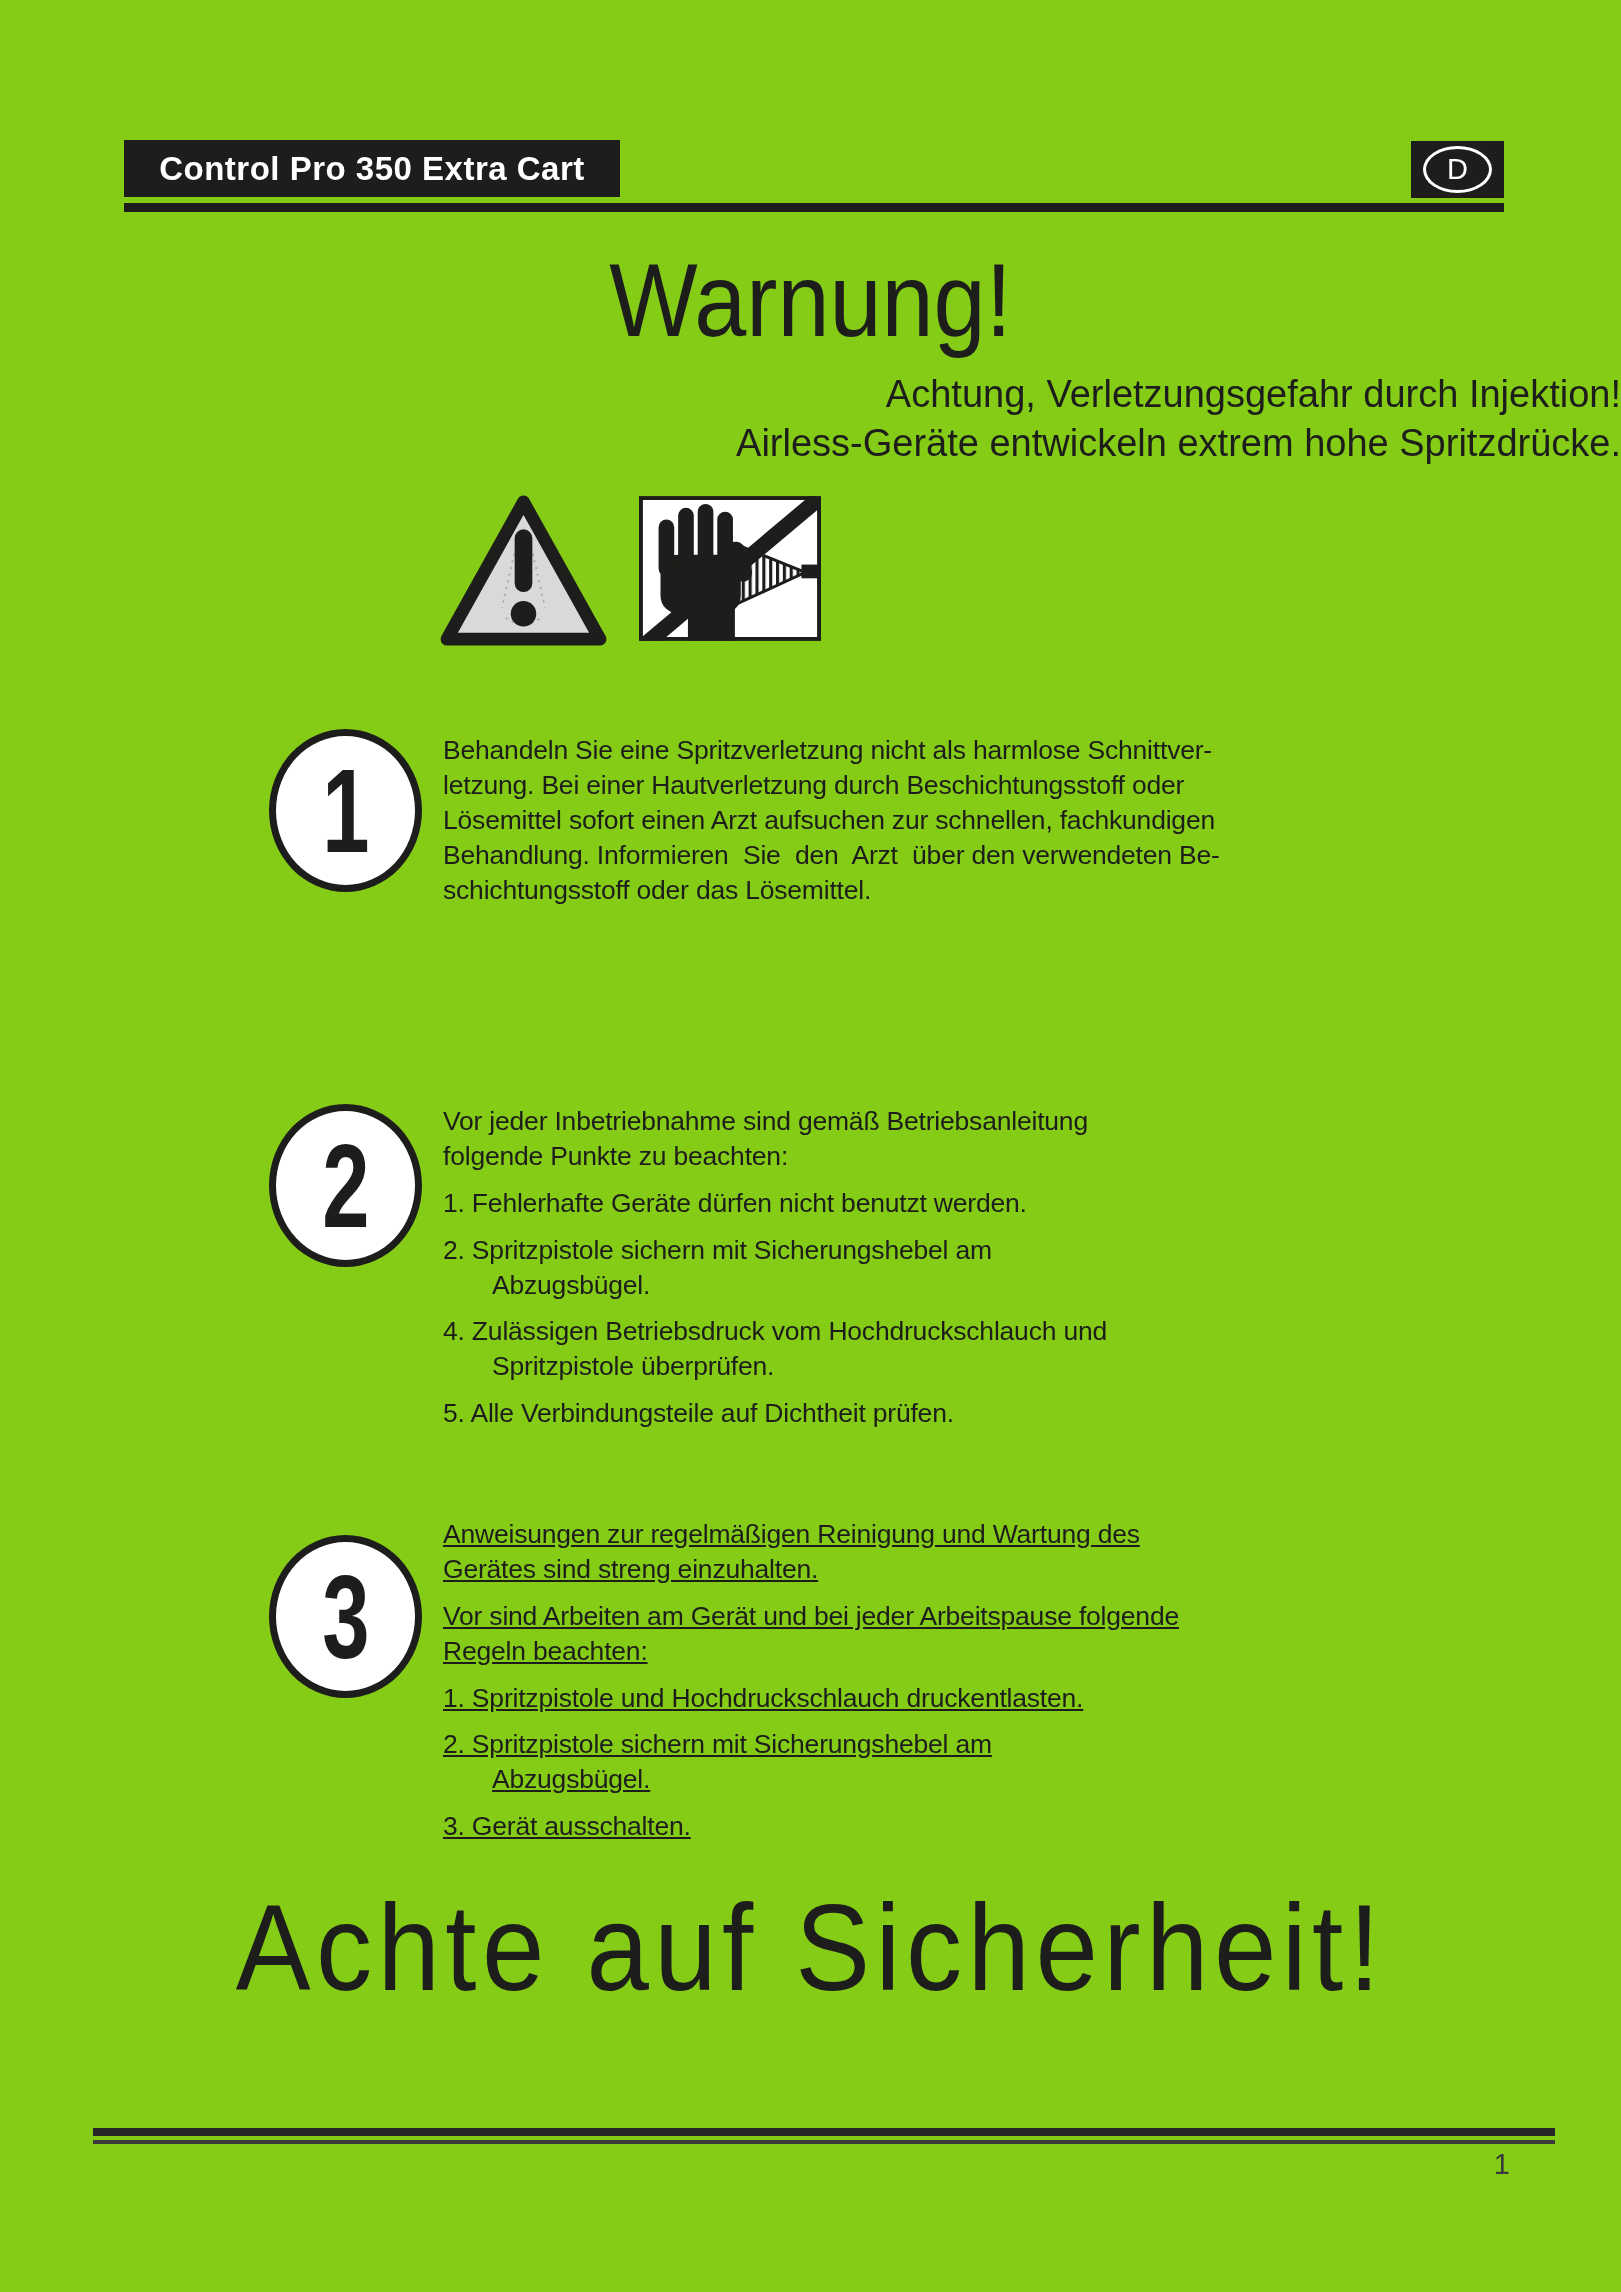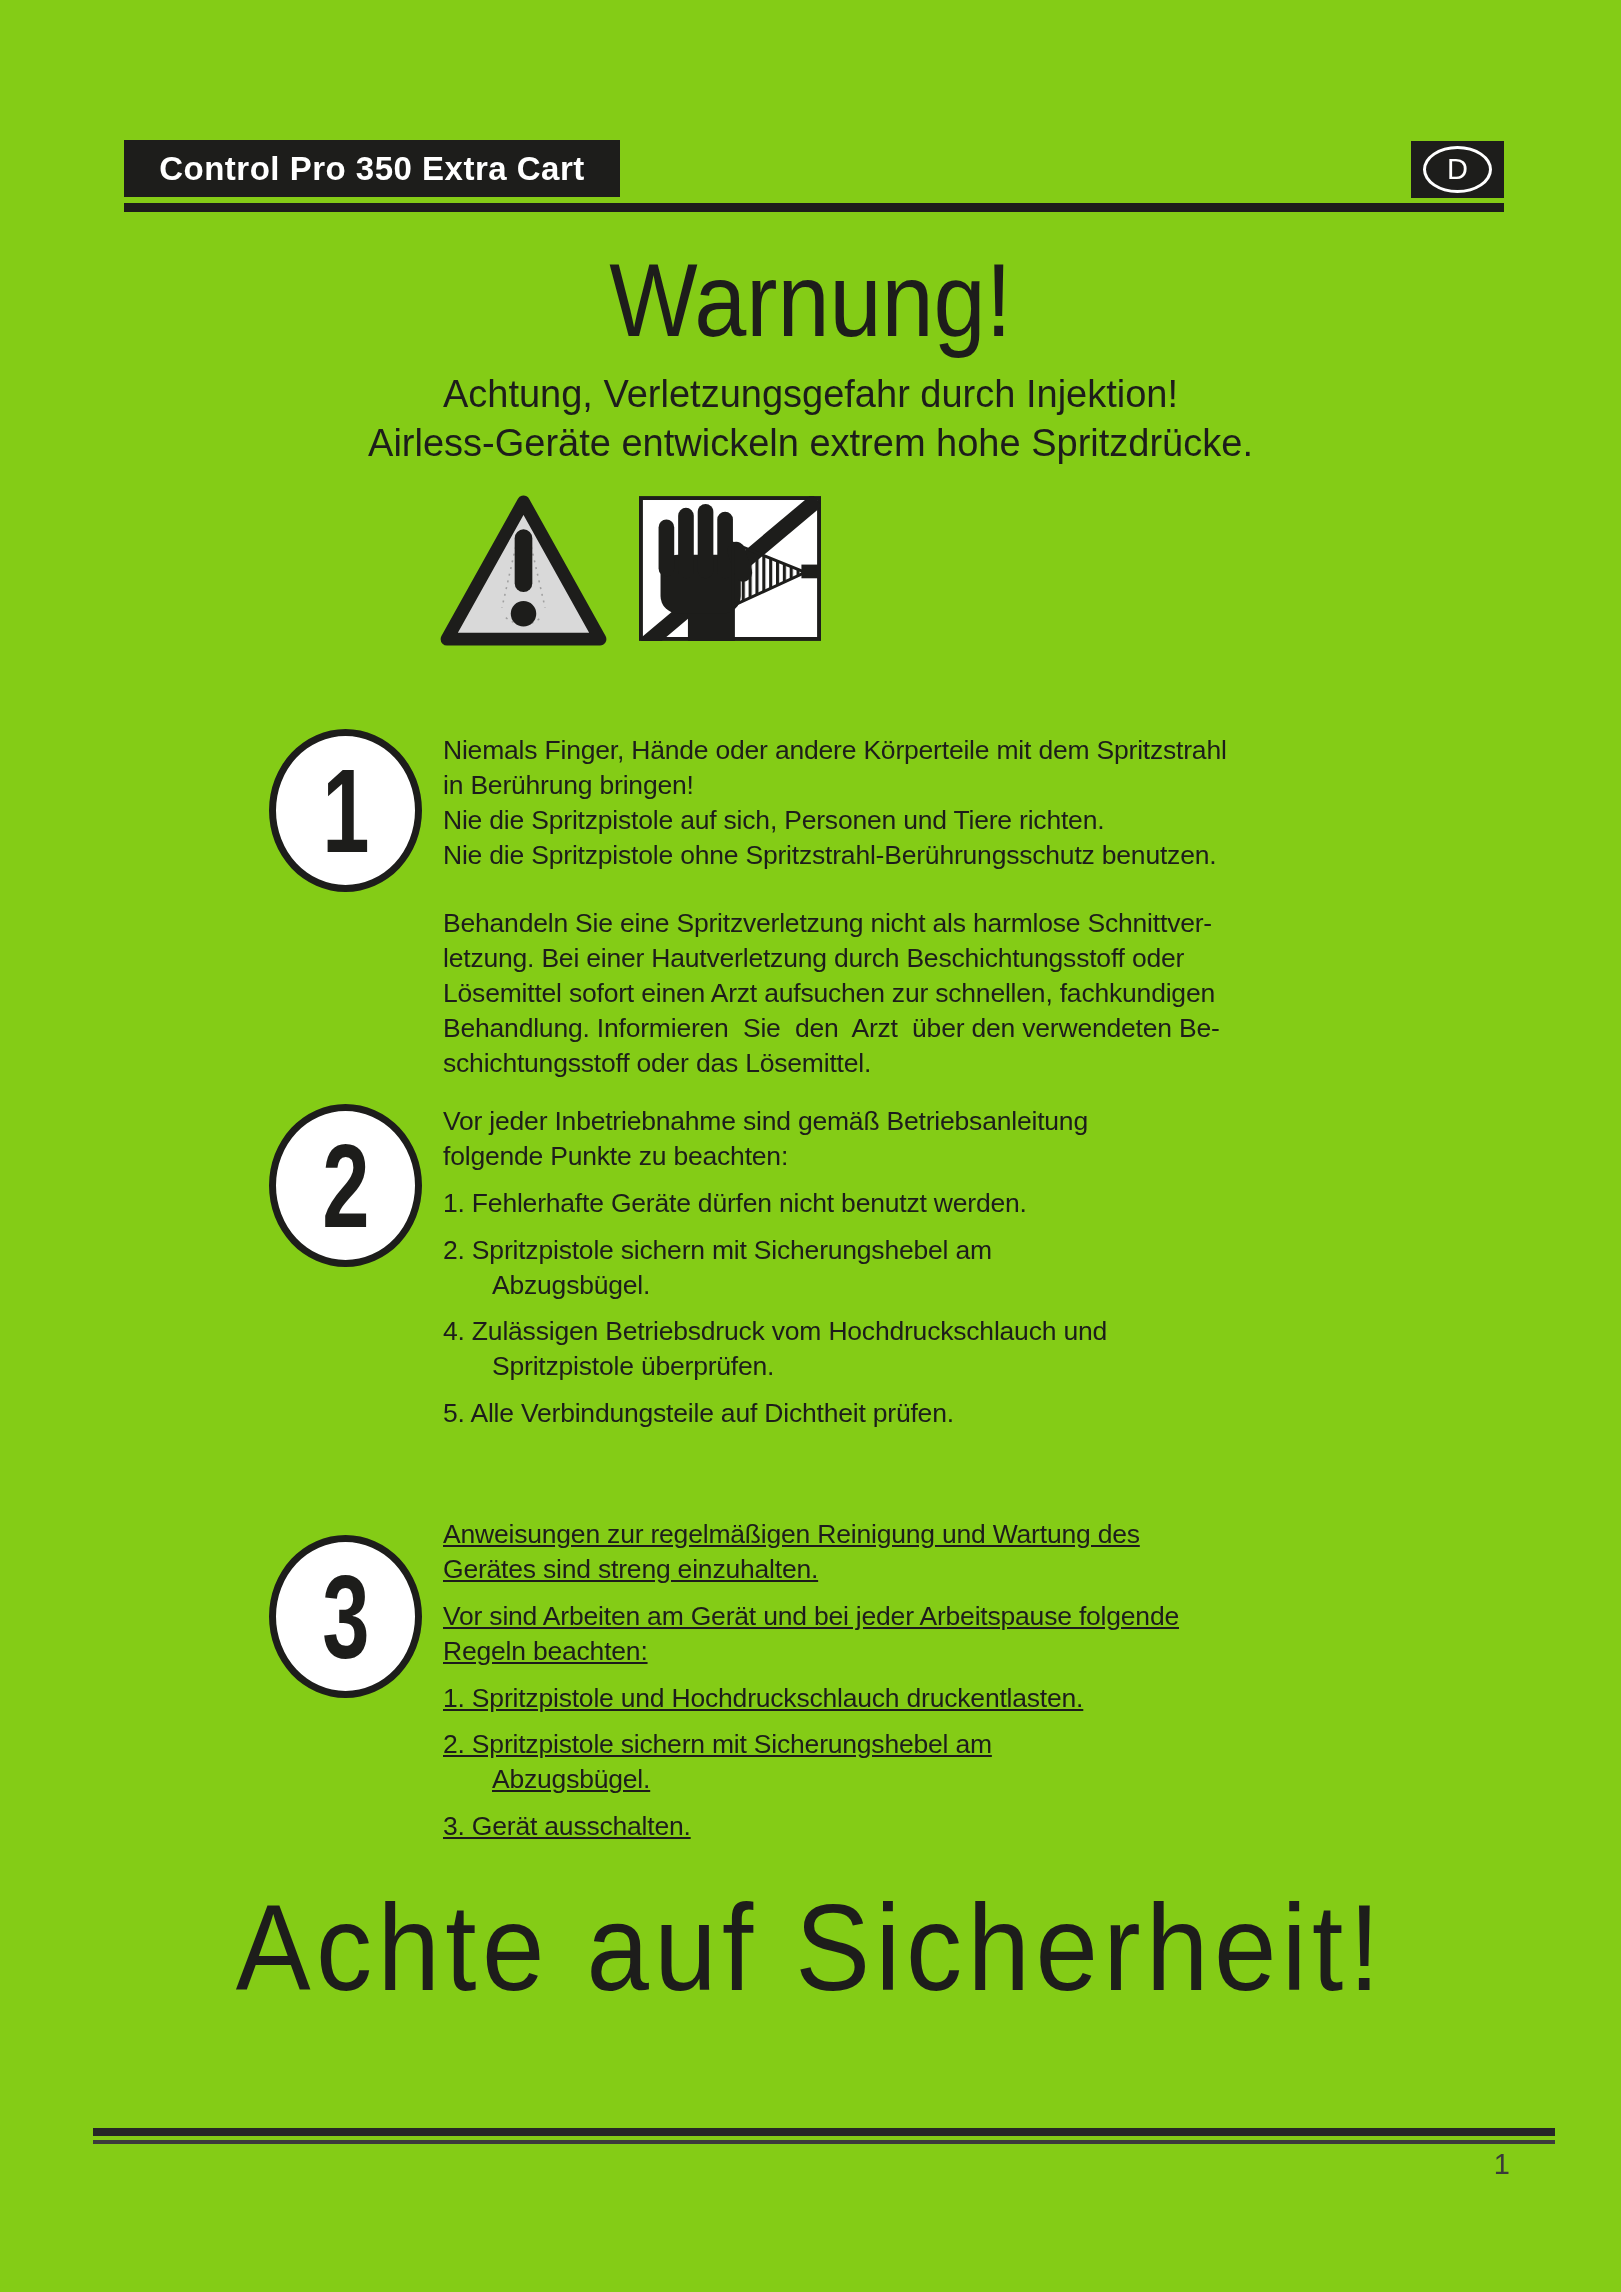--- a/index.html
+++ b/index.html
@@ -33,21 +33,21 @@
   .lang-ellipse span{color:#ffffff;font-size:29px;font-weight:400;line-height:1;}
   
   .main-title{
     position:absolute;left:0;top:243px;width:1621px;margin:0;
     text-align:center;font-size:104px;font-weight:400;line-height:1.1;
     transform:scaleX(0.9);transform-origin:50% 50%;
     white-space:nowrap;
   }
   .subtitle{
     position:absolute;left:0;top:370px;width:1621px;
-    text-align:center;font-size:38px;line-height:49px;font-weight:400;
+    text-align:right;font-size:38px;line-height:49px;font-weight:400;
   }
   .closing-title{
     position:absolute;left:0;top:1878px;width:1621px;margin:0;
     text-align:center;font-size:122px;font-weight:400;letter-spacing:5.9px;
     transform:scaleX(0.92);transform-origin:50% 50%;
     white-space:nowrap;
   }
   
   .icons-row{position:absolute;left:439px;top:490px;width:412px;height:157px;}
   .tri-icon{position:absolute;left:0;top:3.9px;}
@@ -143,24 +143,20 @@
     <span>1</span>
   </div>
   <div class="num-circle c2">
     <span>2</span>
   </div>
   <div class="num-circle c3">
     <span>3</span>
   </div>
 
   <div class="sec s1">
-    <p class="para">Niemals Finger, Hände oder andere Körperteile mit dem Spritzstrahl
-in Berührung bringen!
-Nie die Spritzpistole auf sich, Personen und Tiere richten.
-Nie die Spritzpistole ohne Spritzstrahl-Berührungsschutz benutzen.</p>
     <p class="para">Behandeln Sie eine Spritzverletzung nicht als harmlose Schnittver-
 letzung. Bei einer Hautverletzung durch Beschichtungsstoff oder
 Lösemittel sofort einen Arzt aufsuchen zur schnellen, fachkundigen
 Behandlung. Informieren  Sie  den  Arzt  über den verwendeten Be-
 schichtungsstoff oder das Lösemittel.</p>
   </div>
 
   <div class="sec s2">
     <p class="intro">Vor jeder Inbetriebnahme sind gemäß Betriebsanleitung
 folgende Punkte zu beachten:</p>

